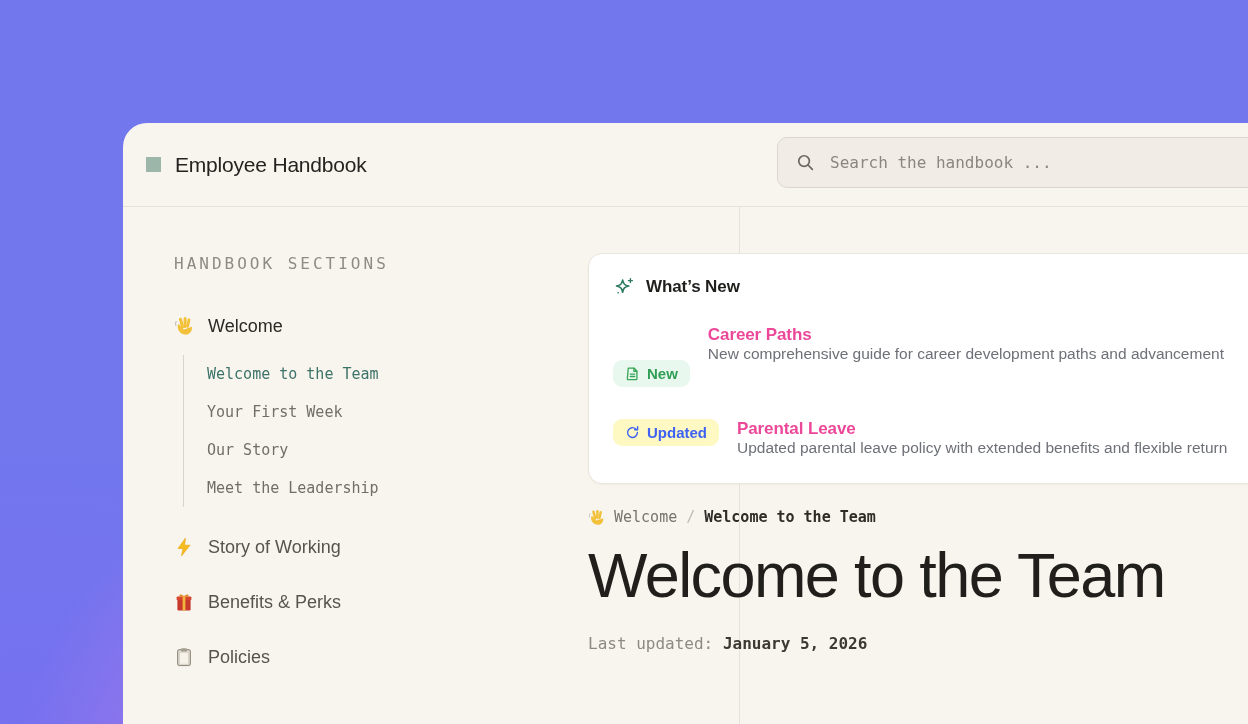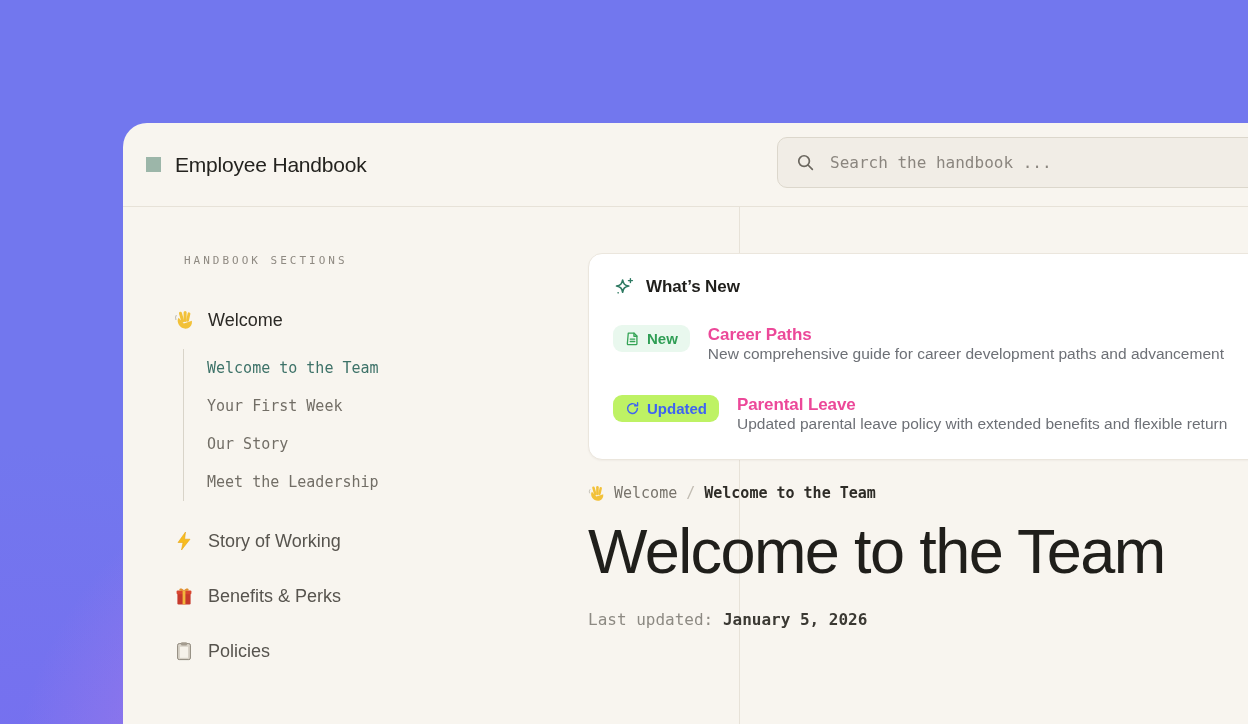--- a/index.html
+++ b/index.html
@@ -53,21 +53,21 @@
   
   .v-divider {
     position:absolute; left:616px; top:84px; bottom:0;
     width:1px; background:#e7e2d8; z-index:1;
   }
   .sidebar {
     position:absolute; left:0; top:84px; bottom:0; width:616px;
     padding:47px 0 0 51px; z-index:0;
   }
   .sidebar-heading {
-    font-size:11px; letter-spacing:3px; color:#8f8a82;margin-left:10px;
+    font-size:16px; letter-spacing:3px; color:#8f8a82;
   }
   .nav-item {
     display:flex; align-items:center; gap:14px;
     height:30px; cursor:pointer;
   }
   .nav-item .emoji { width:20px; height:20px; flex:0 0 auto; }
   .nav-item .nav-label { font-size:18px; color:#57544e; }
   .nav-item.first { margin-top:38px; }
   .nav-item.first .nav-label { color:#2b2925; font-weight:500; }
   .nav-item.spaced { margin-top:25px; }
@@ -95,22 +95,22 @@
     box-shadow:0 1px 2px rgba(40,38,30,.04);
   }
   .wn-head { display:flex; align-items:center; gap:11px; }
   .wn-title { font-size:17px; font-weight:700; color:#201f1c; letter-spacing:-.1px; }
   .wn-entry { display:flex; align-items:flex-start; margin-top:27px; }
   .badge {
     display:inline-flex; align-items:center; gap:7px;
     padding:5px 12px; border-radius:9px;
     font-size:15px; font-weight:600; white-space:nowrap;
   }
-  .badge.green { color:#2f9e55; background:#e9f8ee; }
-  .badge.blue  { color:#3e63f2; background:#bef264; }
+  .badge.green { color:#2f9e55; background:#e9f8ee;margin-top:35px; }
+  .badge.blue  { color:#3e63f2; background:#fef9c3; }
   .wn-text { margin-left:18px; min-width:0; }
   .wn-entry-title { font-size:17px; font-weight:600; color:#ec4899; letter-spacing:-.1px; }
   .wn-entry-desc { font-size:15.5px; color:#6d7076; white-space:nowrap; }
 
   .breadcrumb {
     margin-top:24px; display:flex; align-items:center; gap:9px;
     font-size:15px;
   }
   .breadcrumb .emoji { width:17px; height:17px; }
   .bc-section { color:#77736b; cursor:pointer; }

